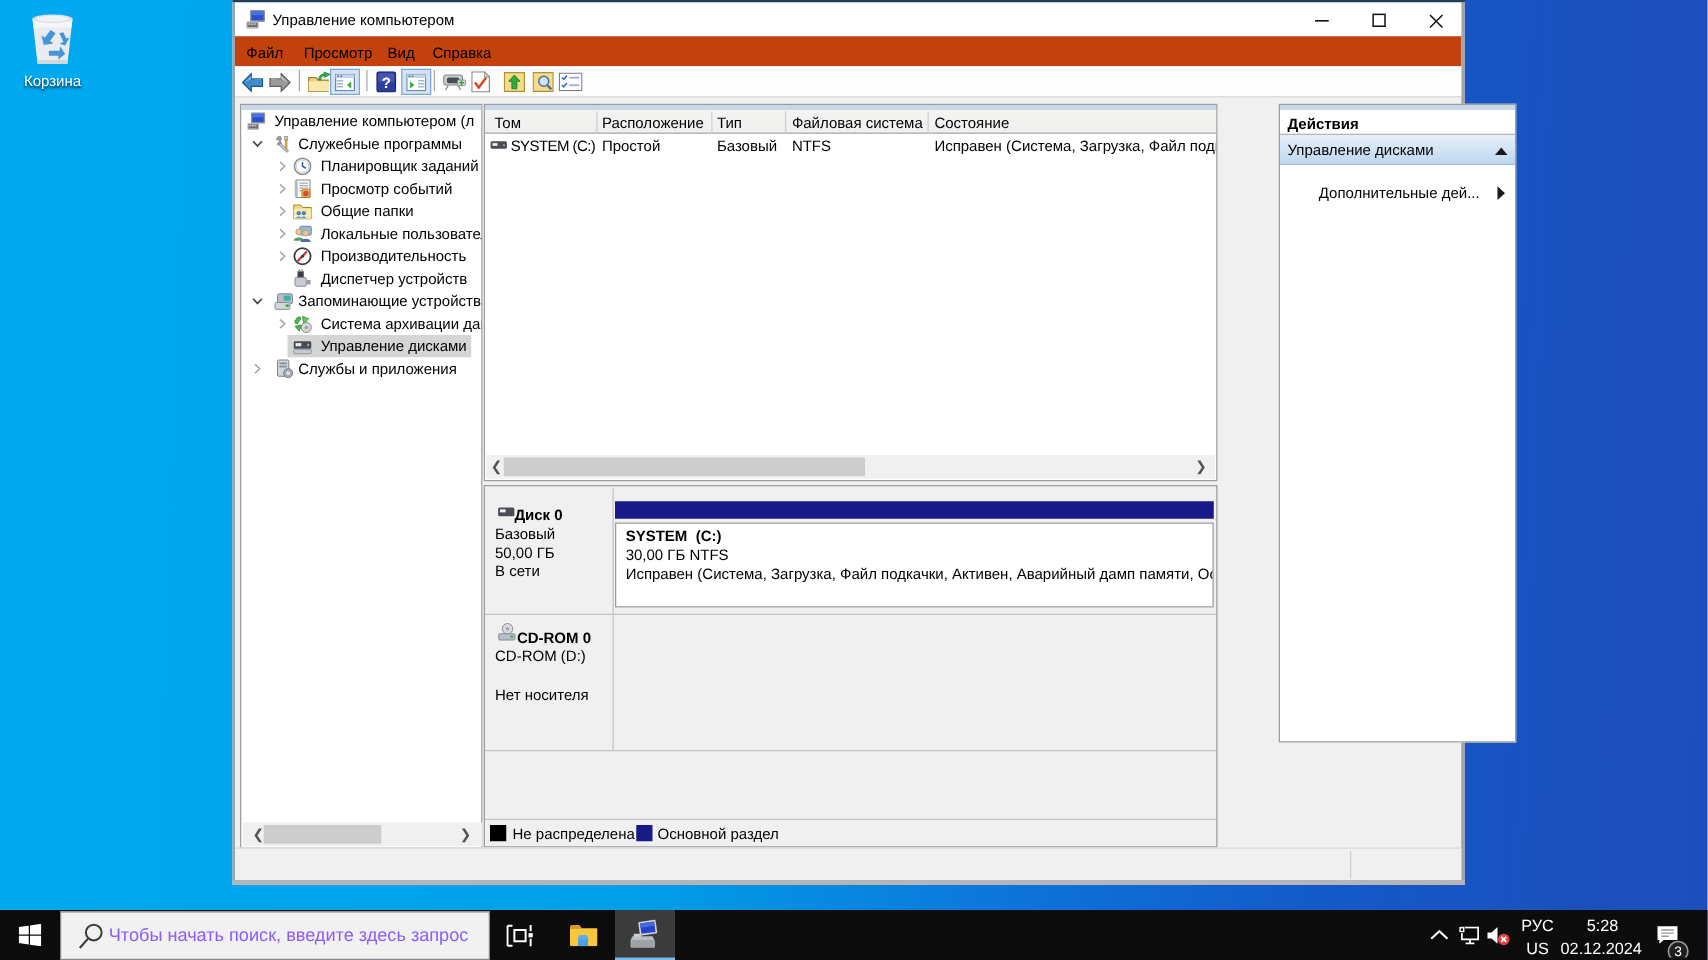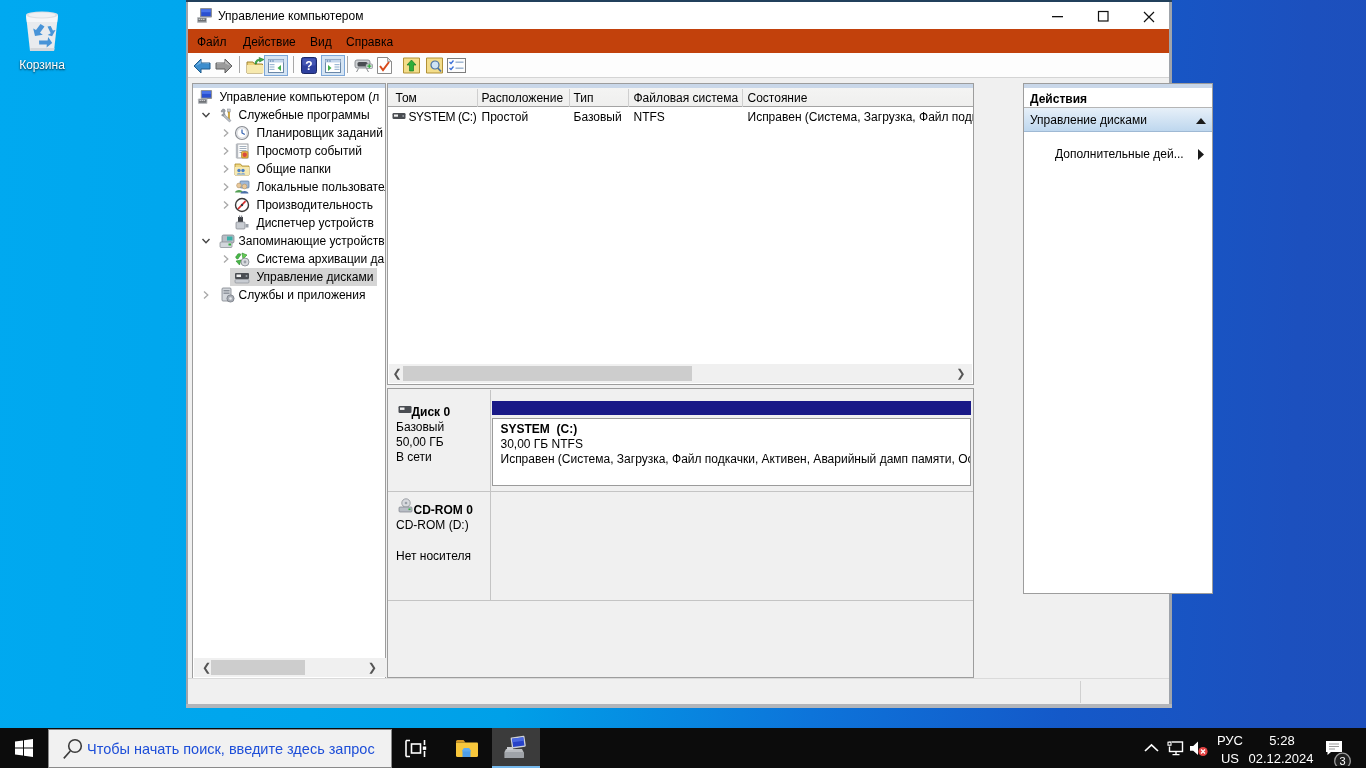--- a/index.html
+++ b/index.html
@@ -86,21 +86,21 @@
         </svg>
       </div>
    <div class="capbtn" style="left:938px">
         <svg width="46" height="29">
           <path d="M18 10 l10 10 M28 10 l-10 10" stroke="#111" stroke-width="1.2"></path>
         </svg>
       </div>
  </div>
  <div id="menubar">
    <span style="left:9px">Файл</span>
-   <span style="left:55px">Действие</span>
+   <span style="left:55px">Просмотр</span>
    <span style="left:122px">Вид</span>
    <span style="left:158px">Справка</span>
  </div>
  <div id="toolbar">
    <div class="tbi" style="left:4.5px;top:5px">
         <svg width="18" height="16" viewBox="0 0 18 16">
      <path d="M8 1 L1 8 L8 15 L8 11 L17 11 L17 5 L8 5 Z" fill="#3c8ece" stroke="#1d5a8c" stroke-width="1"></path>
      <path d="M8 2.6 L2.6 8 L8 5.2 L16 5.8 L16 5 L8 5 Z" fill="#7db9e8" opacity=".9"></path>
    </svg>
       </div>
@@ -402,20 +402,26 @@
    <svg class="abs" style="left:10.5px;top:109px" width="15" height="16" viewBox="0 0 15 16">
      <circle cx="8" cy="5" r="4.2" fill="#d8dade" stroke="#8a8e94" stroke-width=".8"></circle>
      <circle cx="8" cy="5" r="1.3" fill="#9aa0a8"></circle>
      <rect x="1" y="9" width="13" height="5" rx="1" fill="#b9bec6" stroke="#7e838a" stroke-width=".7"></rect>
      <rect x="10.5" y="10.5" width="2" height="1.6" fill="#2fae3a"></rect>
    </svg>
    <div class="abs" style="left:26px;top:114px;font-weight:bold">CD-ROM 0</div>
    <div class="abs" style="left:8.5px;top:129px">CD-ROM (D:)</div>
    <div class="abs" style="left:8.5px;top:160px">Нет носителя</div>
 
+   <div class="abs" style="left:0;top:266px;width:585px;height:22px;border-top:1px solid #c4c4c4">
+     <div class="abs" style="left:4.5px;top:3.5px;width:13px;height:13px;background:#000"></div>
+     <div class="abs" style="left:22.5px;top:3.5px">Не распределена</div>
+     <div class="abs" style="left:121.5px;top:3.5px;width:13px;height:13px;background:#191987"></div>
+     <div class="abs" style="left:138.5px;top:3.5px">Основной раздел</div>
+   </div>
  </div>
  <div class="pane" id="actions">
       <div class="paneband"></div>
    <div class="abs" style="left:6px;top:8px;font-weight:bold">Действия</div>
    <div class="abs" style="left:0;top:23px;width:187.5px;height:1px;background:#b5b5b5"></div>
    <div class="abs" style="left:0;top:24px;width:187.5px;height:24px;background:linear-gradient(#e7f0f9,#bed7ee);border-bottom:1px solid #9fb9d4;box-sizing:border-box">
      <div class="abs" style="left:6px;top:5px">Управление дисками</div>
      <svg class="abs" style="left:171px;top:9px" width="12" height="8">
           <path d="M1 7 L6 1 L11 7 Z" fill="#1a1a1a"></path>
         </svg>
@@ -435,21 +441,21 @@
     <path d="M0 2.6 L8 1.5 L8 8.5 L0 8.5 Z" fill="#fff"></path>
     <path d="M9 1.3 L18 0 L18 8.5 L9 8.5 Z" fill="#fff"></path>
     <path d="M0 9.5 L8 9.5 L8 16.5 L0 15.4 Z" fill="#fff"></path>
     <path d="M9 9.5 L18 9.5 L18 18 L9 16.7 Z" fill="#fff"></path>
   </svg>
   <div class="abs" style="left:48px;top:0.8px;width:344px;height:39.2px;background:#f1f1f1;border:1px solid #8a8a8a;box-sizing:border-box">
     <svg class="abs" style="left:13px;top:8px" width="22" height="23" viewBox="0 0 22 23">
       <circle cx="13" cy="8" r="6.3" fill="none" stroke="#3c3c3c" stroke-width="1.6"></circle>
       <path d="M8.3 13 L1.8 20.4" stroke="#3c3c3c" stroke-width="1.6"></path>
     </svg>
-    <div class="abs" style="left:38px;top:11px;font-size:14.5px;color:#1d4ed8;white-space:nowrap">Чтобы начать поиск, введите здесь запрос</div>
+    <div class="abs" style="left:38px;top:11px;font-size:14.5px;color:#8b5cf6;white-space:nowrap">Чтобы начать поиск, введите здесь запрос</div>
   </div>
 
   <div class="abs" style="left:405px;top:11px;width:22px;height:19px">
     <svg width="22" height="19" viewBox="0 0 22 19">
       <path d="M1 1.5 h4 M1 17.5 h4 M1 1.5 v16" stroke="#fff" stroke-width="1.6" fill="none"></path>
       <rect x="6.5" y="5" width="9" height="9" fill="none" stroke="#fff" stroke-width="1.6"></rect>
       <path d="M19.5 1 v5 M19.5 12 v6" stroke="#fff" stroke-width="1.6"></path>
       <rect x="17.8" y="7.5" width="3.4" height="3.4" fill="#fff"></rect>
     </svg>
   </div>

